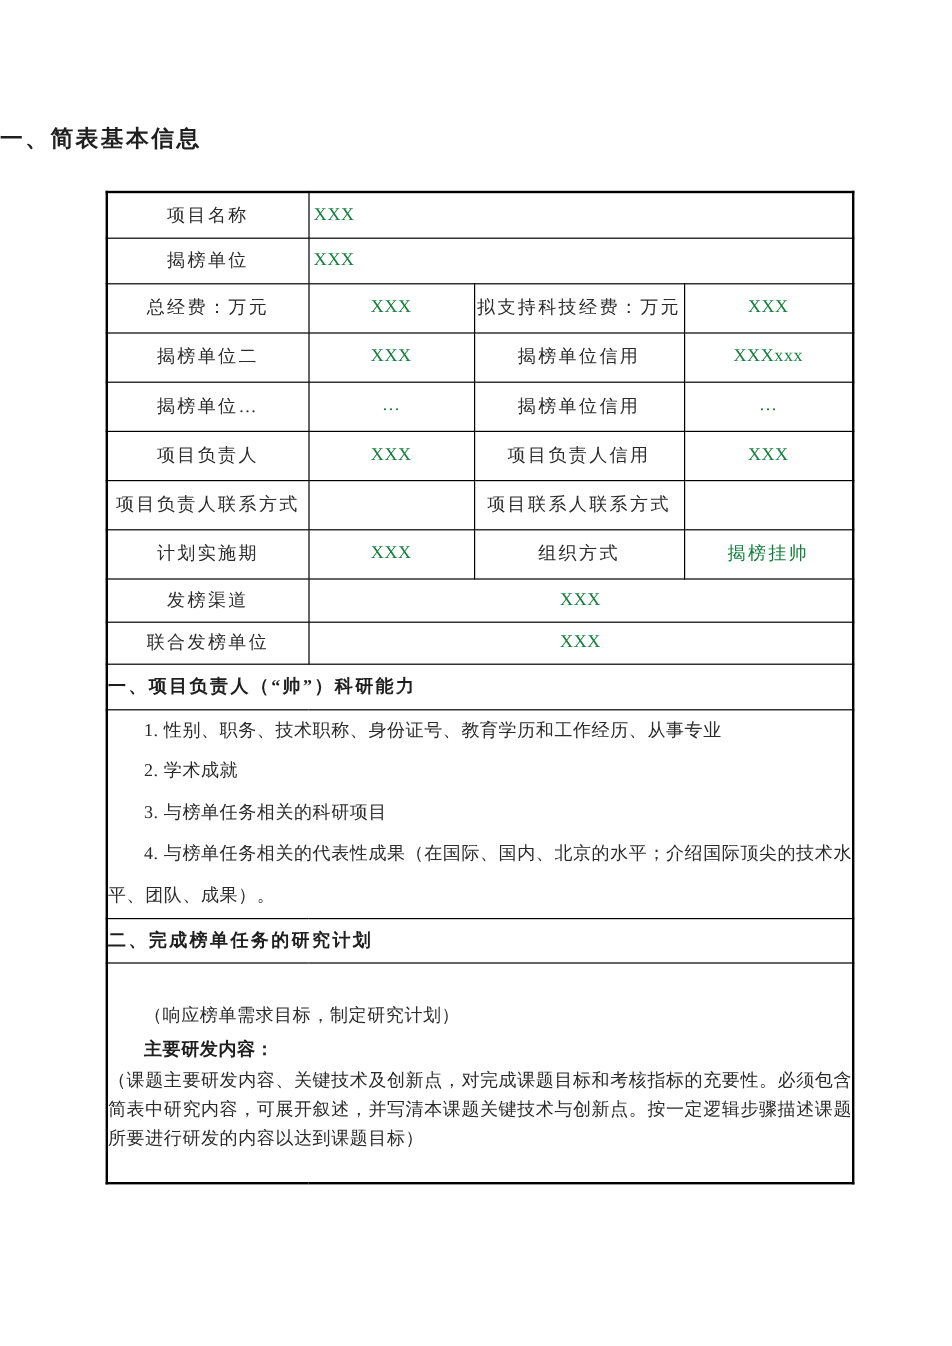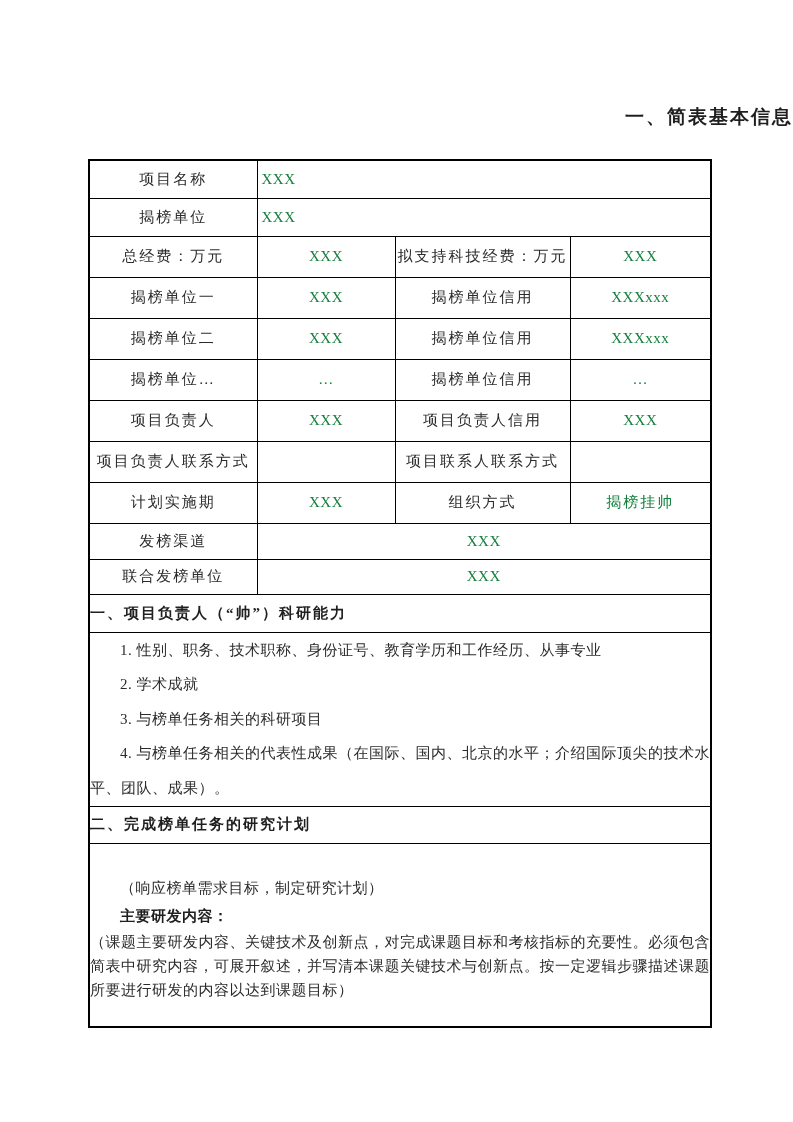--- a/index.html
+++ b/index.html
@@ -13,21 +13,21 @@
     height: 1122px;
     margin: 0 auto;
     background: #ffffff;
     font-family: "Liberation Serif", "DejaVu Serif", serif;
     color: #262626;
     overflow: hidden;
   }
   .doc-title {
     margin: 0;
     padding-top: 102px;
-    text-align: right;
+    text-align: left;
     font-size: 19px;
     font-weight: bold;
     letter-spacing: 2px;
     line-height: 30px;
     color: #1f1f1f;
   }
   table.form-table {
     border-collapse: collapse;
     table-layout: fixed;
     width: 622px;
@@ -133,26 +133,20 @@
         <td class="val left" colspan="3">XXX</td>
       </tr>
 
       <tr class="h41">
         <td class="lbl">总经费：万元</td>
         <td class="val">XXX</td>
         <td class="lbl">拟支持科技经费：万元</td>
         <td class="val">XXX</td>
       </tr>
       <tr class="h41">
-        <td class="lbl">揭榜单位一</td>
-        <td class="val">XXX</td>
-        <td class="lbl">揭榜单位信用</td>
-        <td class="val">XXXxxx</td>
-      </tr>
-      <tr class="h41">
         <td class="lbl">揭榜单位二</td>
         <td class="val">XXX</td>
         <td class="lbl">揭榜单位信用</td>
         <td class="val">XXXxxx</td>
       </tr>
       <tr class="h41">
         <td class="lbl">揭榜单位…</td>
         <td class="val">…</td>
         <td class="lbl">揭榜单位信用</td>
         <td class="val">…</td>

